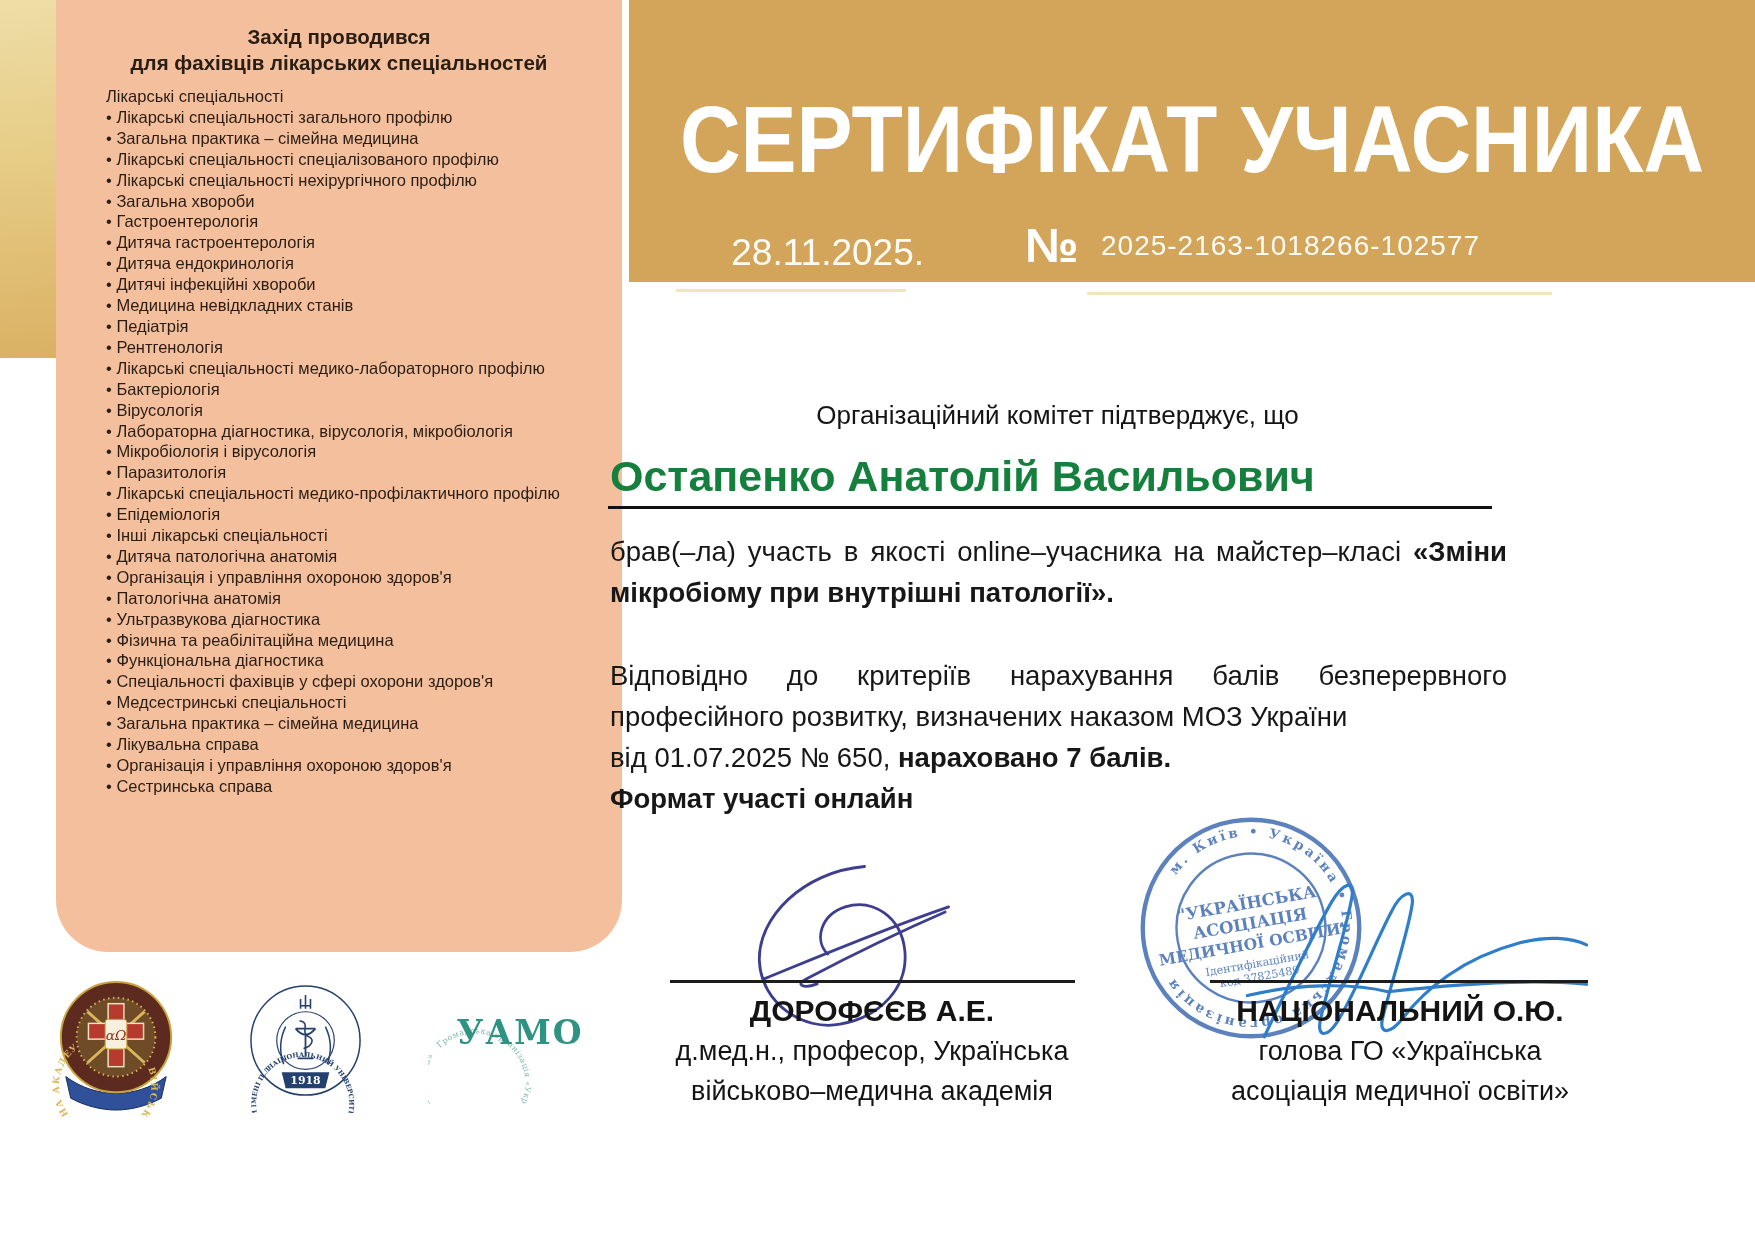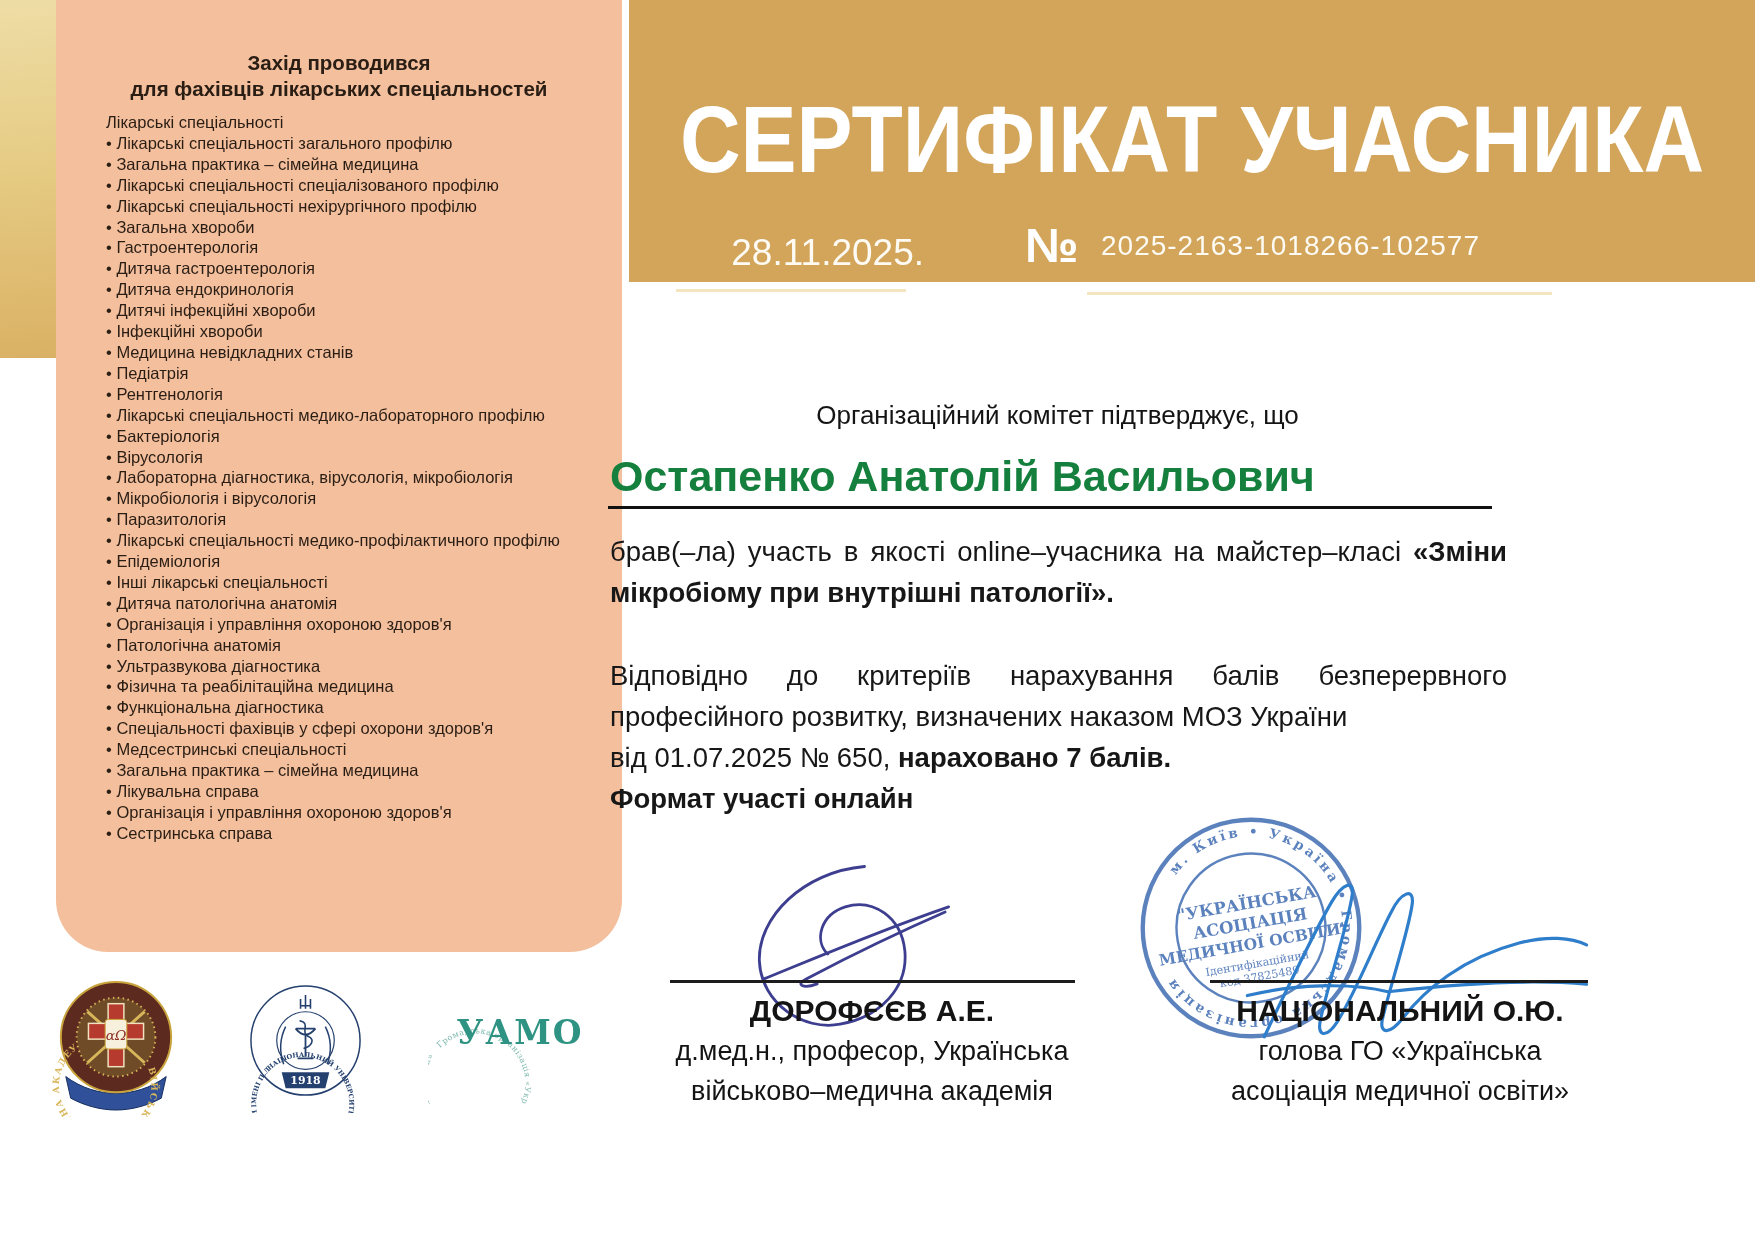--- a/index.html
+++ b/index.html
@@ -6,21 +6,21 @@
   body { background:#ffffff; font-family:"Liberation Sans", sans-serif; }
   .page { position:relative; width:1755px; height:1240px; background:#ffffff; overflow:hidden; }
 
   
   .gold-strip { position:absolute; left:0; top:0; width:56px; height:358px;
     background:linear-gradient(175deg,#eedda6 0%,#e6cc85 45%,#dab164 100%); }
 
   
   .panel { position:absolute; left:56px; top:0; width:566px; height:952px;
     background:#f3bf9d; border-radius:0 0 52px 52px; color:#2a1d14; }
-  .panel-title { margin-top:50px; text-align:center; font-weight:bold;
+  .panel-title { margin-top:24px; text-align:center; font-weight:bold;
     font-size:20.5px; line-height:26px; padding:0 24px; }
   .sp-list { margin-top:10px; padding:0 48px 0 50px; font-size:16.5px; line-height:20.9px; }
   .sp-intro { }
   .sp-item::before { content:"• "; }
 
   
   .gold-header { position:absolute; left:629px; top:0; width:1126px; height:282px; background:#d2a55b; }
   .cert-title { position:absolute; left:0; top:86px; width:100%; text-align:center;
     color:#ffffff; font-weight:bold; font-size:84px; letter-spacing:0px;
     transform:scaleY(1.12); transform-origin:top; white-space:nowrap; }
@@ -80,21 +80,20 @@
       <div>
           <div class="sp-item">Лікарські спеціальності загального профілю</div>
           <div class="sp-item">Загальна практика – сімейна медицина</div>
           <div class="sp-item">Лікарські спеціальності спеціалізованого профілю</div>
           <div class="sp-item">Лікарські спеціальності нехірургічного профілю</div>
           <div class="sp-item">Загальна хвороби</div>
           <div class="sp-item">Гастроентерологія</div>
           <div class="sp-item">Дитяча гастроентерологія</div>
           <div class="sp-item">Дитяча ендокринологія</div>
           <div class="sp-item">Дитячі інфекційні хвороби</div>
-          <div class="sp-item">Інфекційні хвороби</div>
           <div class="sp-item">Медицина невідкладних станів</div>
           <div class="sp-item">Педіатрія</div>
           <div class="sp-item">Рентгенологія</div>
           <div class="sp-item">Лікарські спеціальності медико-лабораторного профілю</div>
           <div class="sp-item">Бактеріологія</div>
           <div class="sp-item">Вірусологія</div>
           <div class="sp-item">Лабораторна діагностика, вірусологія, мікробіологія</div>
           <div class="sp-item">Мікробіологія і вірусологія</div>
           <div class="sp-item">Паразитологія</div>
           <div class="sp-item">Лікарські спеціальності медико-профілактичного профілю</div>

